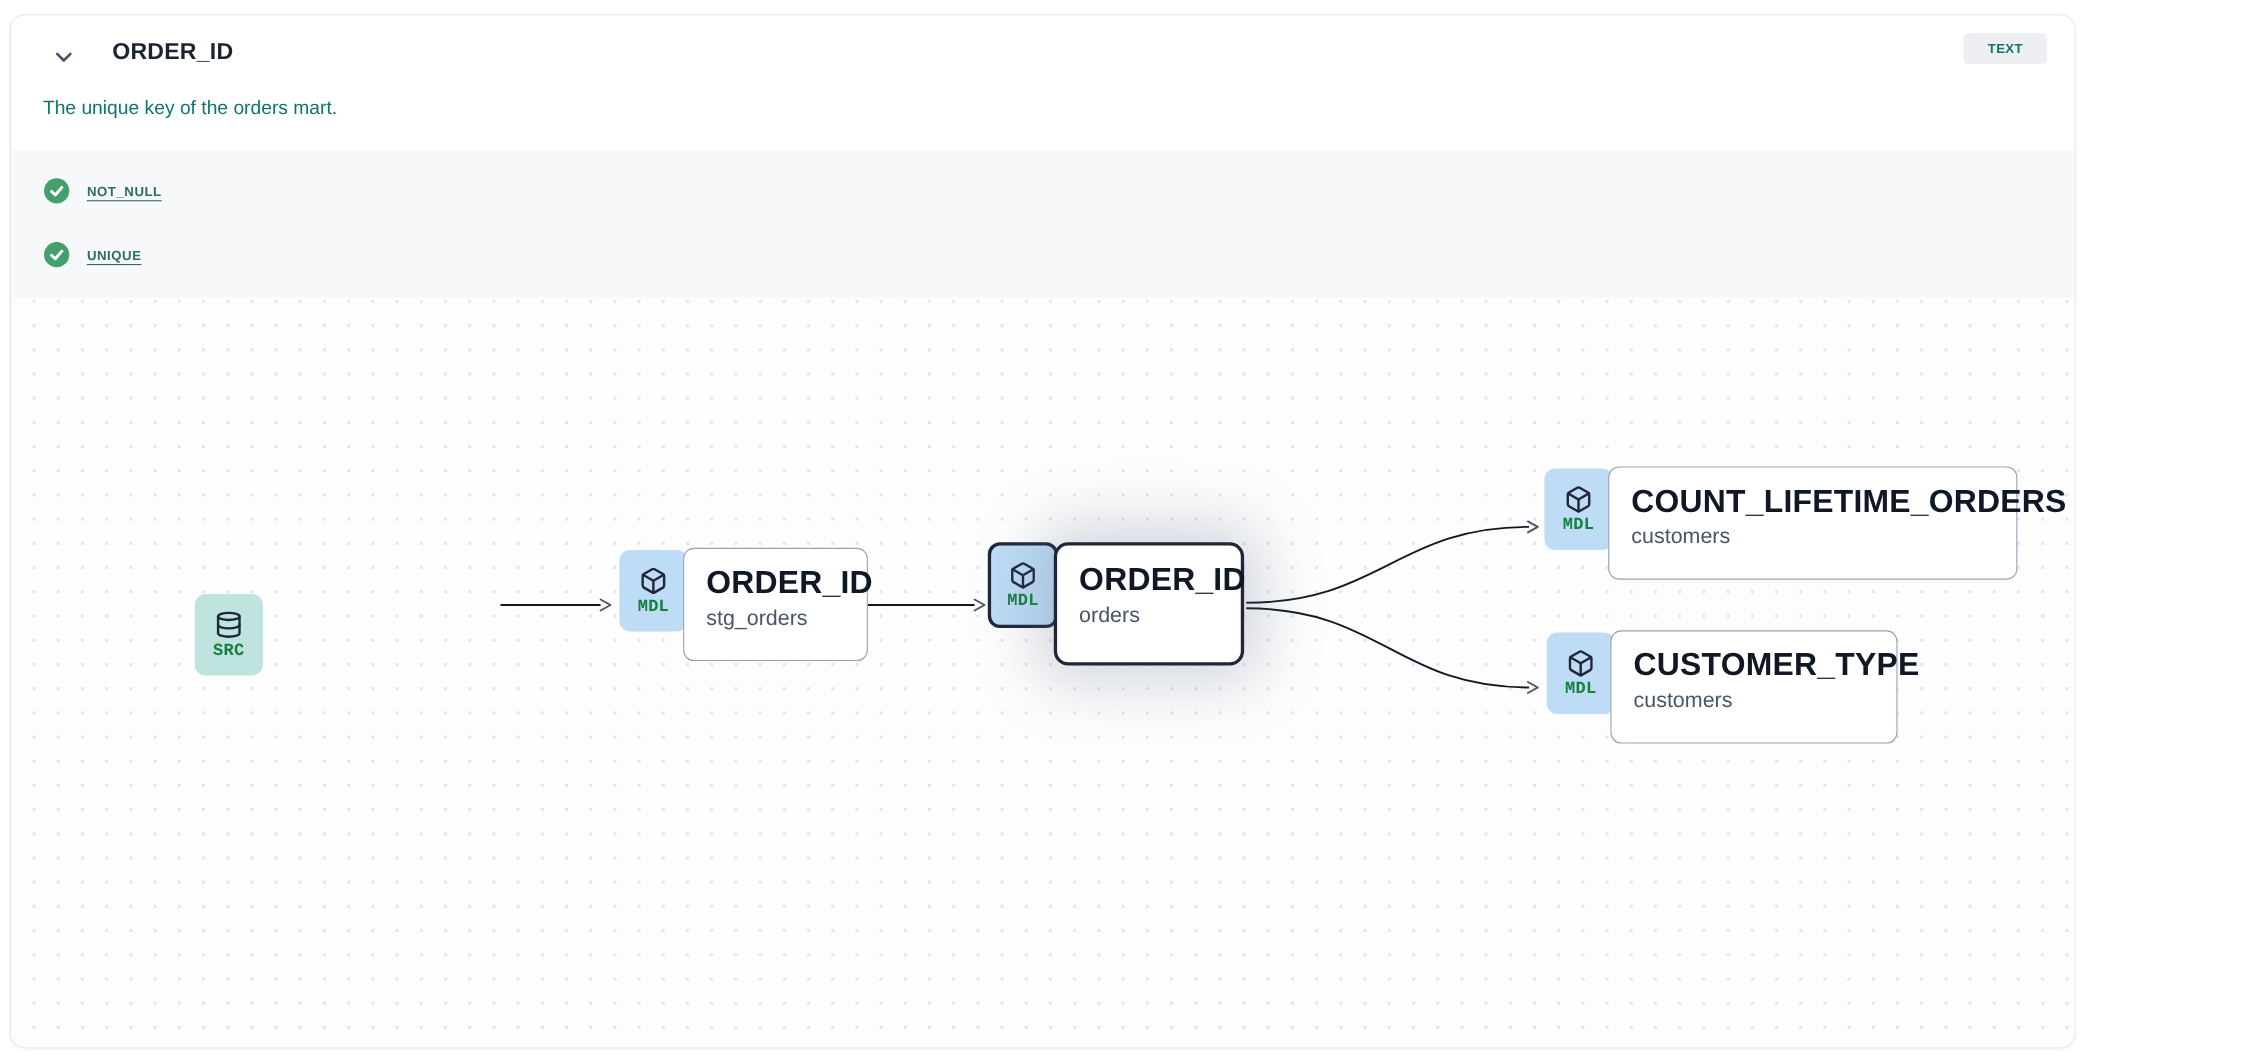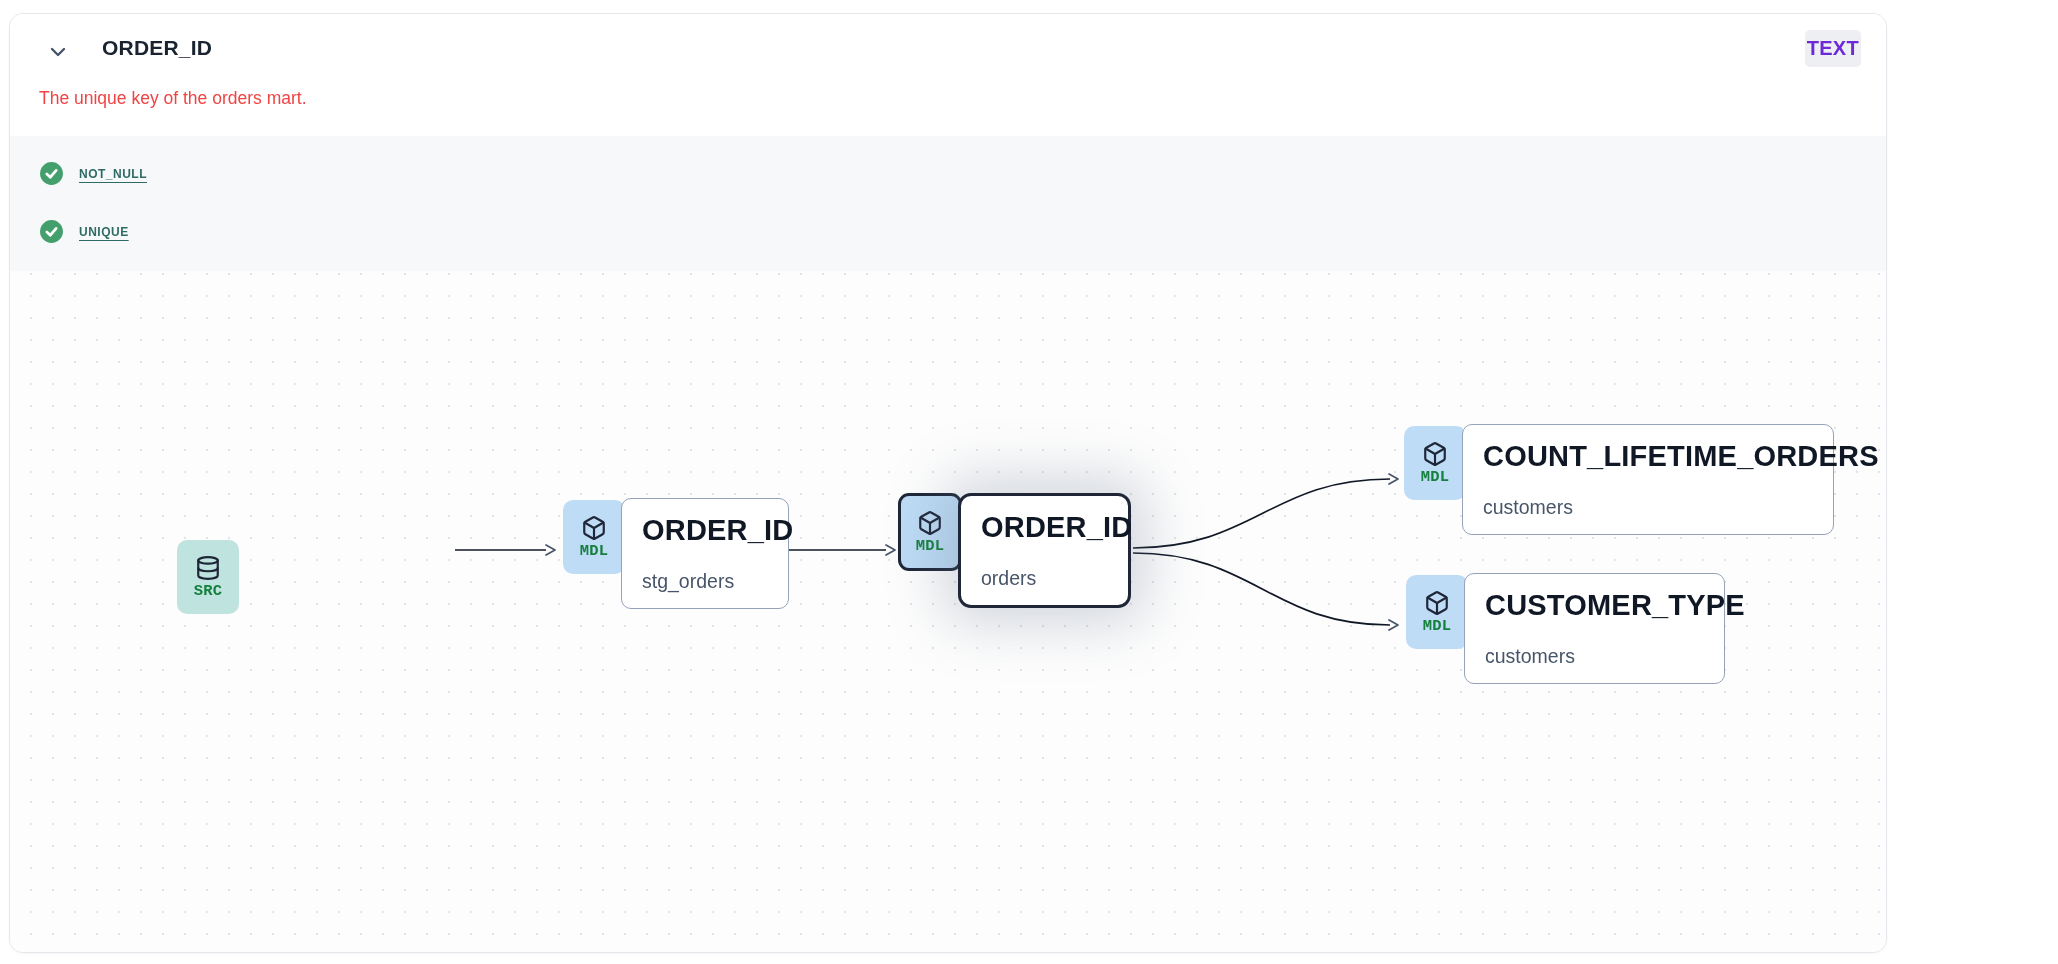--- a/index.html
+++ b/index.html
@@ -11,23 +11,23 @@
     box-shadow:0 1px 3px rgba(15,23,42,0.04); }
 
   
   .hdr { position:absolute; left:0; top:0; width:100%; height:122px; background:#fff; }
   .chev-btn { position:absolute; left:34px; top:24px; width:28px; height:28px;
     background:none; border:none; cursor:pointer; display:flex; align-items:center; justify-content:center; }
   .chev-btn svg { width:24px; height:24px; stroke:#475569; stroke-width:2.4; fill:none;
     stroke-linecap:round; stroke-linejoin:round; }
   .title { position:absolute; left:92px; top:22px; font-size:21px; font-weight:700;
     letter-spacing:0.2px; color:#1a2330; }
-  .type-badge { position:absolute; right:25px; top:16px; background:#edeff2; color:#6d28d9;
-    font-size:20px; font-weight:600; padding:7px 2px; border-radius:5px; letter-spacing:0.3px; }
-  .desc { position:absolute; left:29px; top:74px; font-size:17.5px; color:#ef4444; }
+  .type-badge { position:absolute; right:25px; top:16px; background:#edeff2; color:#0f766e;
+    font-size:12px; font-weight:600; padding:7px 22px; border-radius:5px; letter-spacing:0.3px; }
+  .desc { position:absolute; left:29px; top:74px; font-size:17.5px; color:#0f766e; }
 
   
   .tests { position:absolute; left:0; top:122px; width:100%; height:135px; background:#f7f8fa;
     padding:25px 0 0 29px; display:flex; flex-direction:column; gap:33px; }
   .test-row { display:flex; align-items:center; gap:15px; height:25px; }
   .check { width:25px; height:25px; flex:0 0 25px; }
   .check circle { fill:#43a06c; }
   .check polyline { fill:none; stroke:#ffffff; stroke-width:2.6; stroke-linecap:round; stroke-linejoin:round; }
   .test-link { font-size:12px; font-weight:700; color:#2e6b64; letter-spacing:0.5px;
     text-decoration:underline; text-underline-offset:4px; cursor:pointer; }
@@ -46,21 +46,21 @@
   .nbadge { position:absolute; left:0; top:2px; width:62px; height:74px; border-radius:10px;
     display:flex; flex-direction:column; align-items:center; justify-content:center; gap:1px; }
   .nbadge svg { width:26px; height:26px; stroke:#1e2638; stroke-width:2; fill:none;
     stroke-linecap:round; stroke-linejoin:round; }
   .nbadge-label { font-size:15.5px; font-weight:600; color:#15803d; letter-spacing:0.2px;font-family:Liberation Mono, monospace; }
   .nbadge.src { background:#bfe3de;margin-top:40px; }
   .nbadge.mdl { background:#bedcf6; }
   .ncard { position:relative; margin-left:58px; min-height:103px; background:#ffffff;
     border:1px solid #94a3b8; border-radius:10px; padding:15px 20px; white-space:nowrap; }
   .nname { font-size:29px; font-weight:700; color:#101826; letter-spacing:0.2px; }
-  .nsub { font-size:19.5px; color:#475569; margin-top:23px; }
+  .nsub { font-size:19.5px; color:#475569; margin-top:4px; }
 
   .node.sel .nbadge { border:3px solid #1e2638; width:64px; height:78px; top:0; border-radius:11px; }
   .node.sel .ncard { border:3.5px solid #1e2638; border-radius:13px; min-height:112px; margin-left:60px;
     box-shadow:0 0 55px 16px rgba(100,116,139,0.28); }
 
   
   .controls { position:absolute; right:25px; top:28px; display:flex; flex-direction:column; gap:5px; }
   .ctrl-btn { width:62px; height:66px; border:none; border-radius:12px; background:#f8f9fb;
     display:flex; align-items:center; justify-content:center; cursor:pointer; }
   .ctrl-btn svg { width:25px; height:25px; stroke:#101826; stroke-width:2.2; fill:none;

